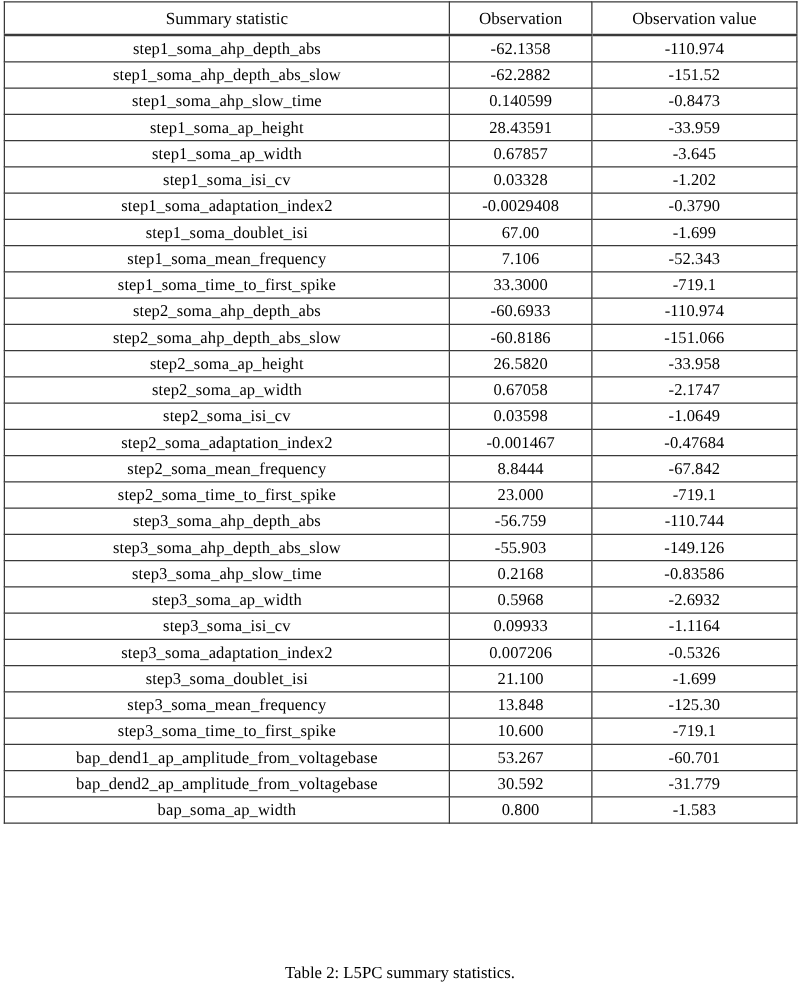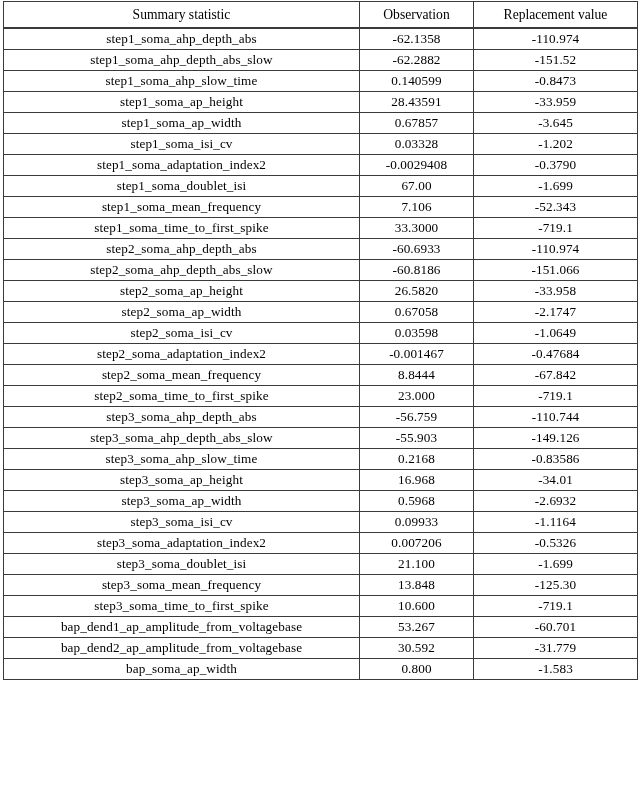--- a/index.html
+++ b/index.html
@@ -90,21 +90,21 @@
     <table class="stats">
       <colgroup>
         <col class="c-name">
         <col class="c-obs">
         <col class="c-repl">
       </colgroup>
       <thead>
         <tr>
           <th>Summary statistic</th>
           <th>Observation</th>
-          <th>Replacement value</th>
+          <th>Observation value</th>
         </tr>
       </thead>
       <tbody id="stats-body">
           <tr class="first-body">
             <td class="name">step1_soma_ahp_depth_abs</td>
             <td class="num">-62.1358</td>
             <td class="num">-110.974</td>
           </tr>
           <tr>
             <td class="name">step1_soma_ahp_depth_abs_slow</td>
@@ -200,25 +200,20 @@
             <td class="name">step3_soma_ahp_depth_abs_slow</td>
             <td class="num">-55.903</td>
             <td class="num">-149.126</td>
           </tr>
           <tr>
             <td class="name">step3_soma_ahp_slow_time</td>
             <td class="num">0.2168</td>
             <td class="num">-0.83586</td>
           </tr>
           <tr>
-            <td class="name">step3_soma_ap_height</td>
-            <td class="num">16.968</td>
-            <td class="num">-34.01</td>
-          </tr>
-          <tr>
             <td class="name">step3_soma_ap_width</td>
             <td class="num">0.5968</td>
             <td class="num">-2.6932</td>
           </tr>
           <tr>
             <td class="name">step3_soma_isi_cv</td>
             <td class="num">0.09933</td>
             <td class="num">-1.1164</td>
           </tr>
           <tr>
@@ -253,14 +248,15 @@
           </tr>
           <tr>
             <td class="name">bap_soma_ap_width</td>
             <td class="num">0.800</td>
             <td class="num">-1.583</td>
           </tr>
         </tbody>
     </table>
   </div>
 
+  <div class="caption">Table 2: L5PC summary statistics.</div>
 
 </div>
 
 </body></html>

